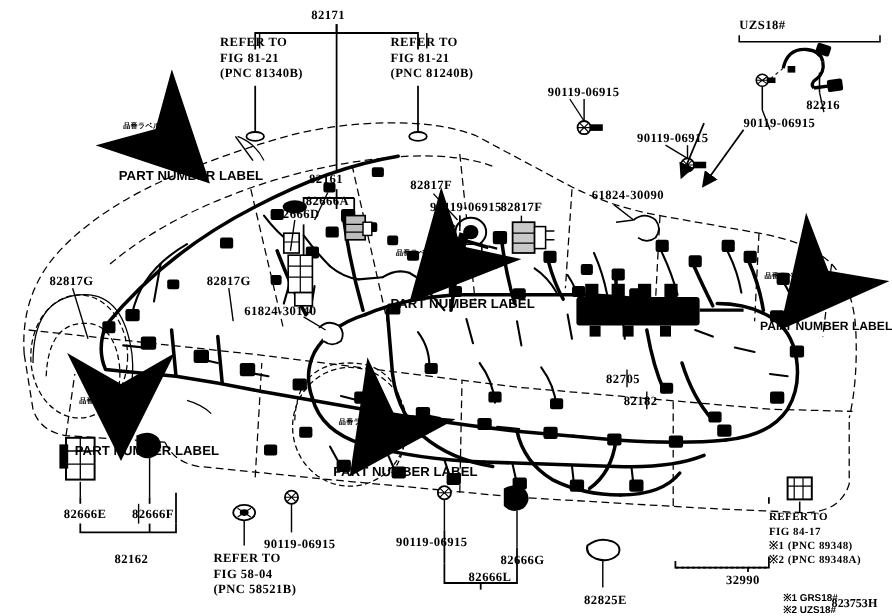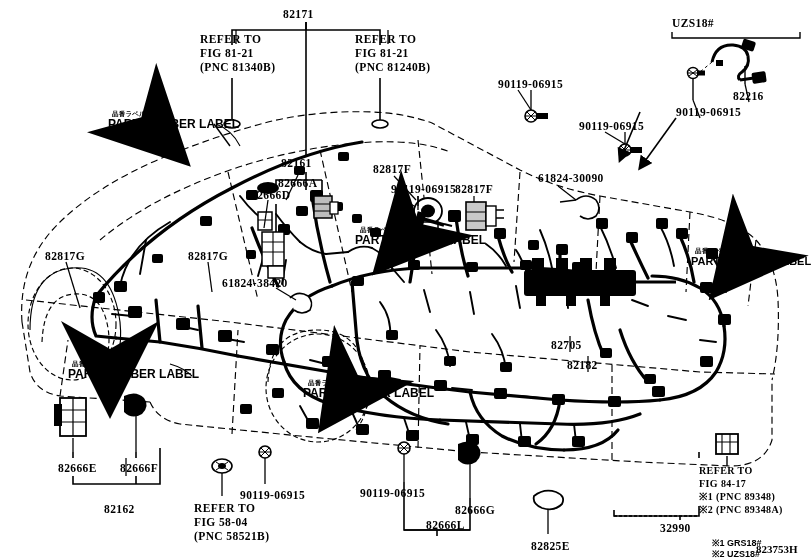--- a/index.html
+++ b/index.html
@@ -2,21 +2,21 @@
 <html><head>
 <meta charset="utf-8">
 <style>
   html,body{margin:0;padding:0;background:#fff;}
   body{width:811px;height:560px;position:relative;overflow:hidden;
        font-family:"Liberation Serif",serif;color:#000;}
   #stage{position:absolute;left:0;top:0;width:735px;height:560px;}
   svg.art{position:absolute;left:0;top:0;width:811px;height:560px;}
   .lbl{position:absolute;font-family:"Liberation Serif",serif;font-weight:bold;
        font-size:11.5px;letter-spacing:.4px;white-space:pre;line-height:12px;}
-  .lbl.sans{font-family:"Liberation Sans",sans-serif;font-weight:bold;font-size:11px;letter-spacing:0;}
+  .lbl.sans{font-family:"Liberation Sans",sans-serif;font-weight:bold;font-size:11px;letter-spacing:0;margin-top:36px;}
   .jp{position:absolute;font-family:"DejaVu Sans",sans-serif;font-size:6.5px;
       letter-spacing:.2px;white-space:pre;font-weight:bold;}
   .multi{line-height:14px;}
   .dwg{position:absolute;font-family:"Liberation Serif",serif;font-weight:bold;font-size:11px;}
   .note{position:absolute;font-family:Liberation Sans, sans-serif;font-size:9px;font-weight:bold;white-space:pre;line-height:12px;}
 </style>
 </head>
 <body>
 
 <div id="stage">
@@ -442,21 +442,21 @@
   <div class="lbl" style="left:676px;top:106px;">90119-06915</div>
   <div class="lbl" style="left:281px;top:157px;">82161</div>
   <div class="lbl" style="left:278px;top:177px;">82666A</div>
   <div class="lbl" style="left:251px;top:189px;">82666D</div>
   <div class="lbl" style="left:373px;top:163px;">82817F</div>
   <div class="lbl" style="left:391px;top:183px;">90119-06915</div>
   <div class="lbl" style="left:455px;top:183px;">82817F</div>
   <div class="lbl" style="left:528px;top:172px;margin-left:10px;">61824-30090</div>
   <div class="lbl" style="left:45px;top:250px;">82817G</div>
   <div class="lbl" style="left:188px;top:250px;">82817G</div>
-  <div class="lbl" style="left:222px;top:277px;">61824-38420</div>
+  <div class="lbl" style="left:222px;top:277px;">61824-30140</div>
   <div class="lbl" style="left:551px;top:339px;">82705</div>
   <div class="lbl" style="left:567px;top:359px;text-align:center;">82182</div>
   <div class="lbl" style="left:58px;top:462px;">82666E</div>
   <div class="lbl" style="left:120px;top:462px;">82666F</div>
   <div class="lbl" style="left:104px;top:487px;margin-top:16px;">82162</div>
   <div class="lbl multi" style="left:194px;top:501px;">REFER TO
 FIG 58-04
 (PNC 58521B)</div>
   <div class="lbl" style="left:240px;top:489px;">90119-06915</div>
   <div class="lbl" style="left:360px;top:487px;">90119-06915</div>

